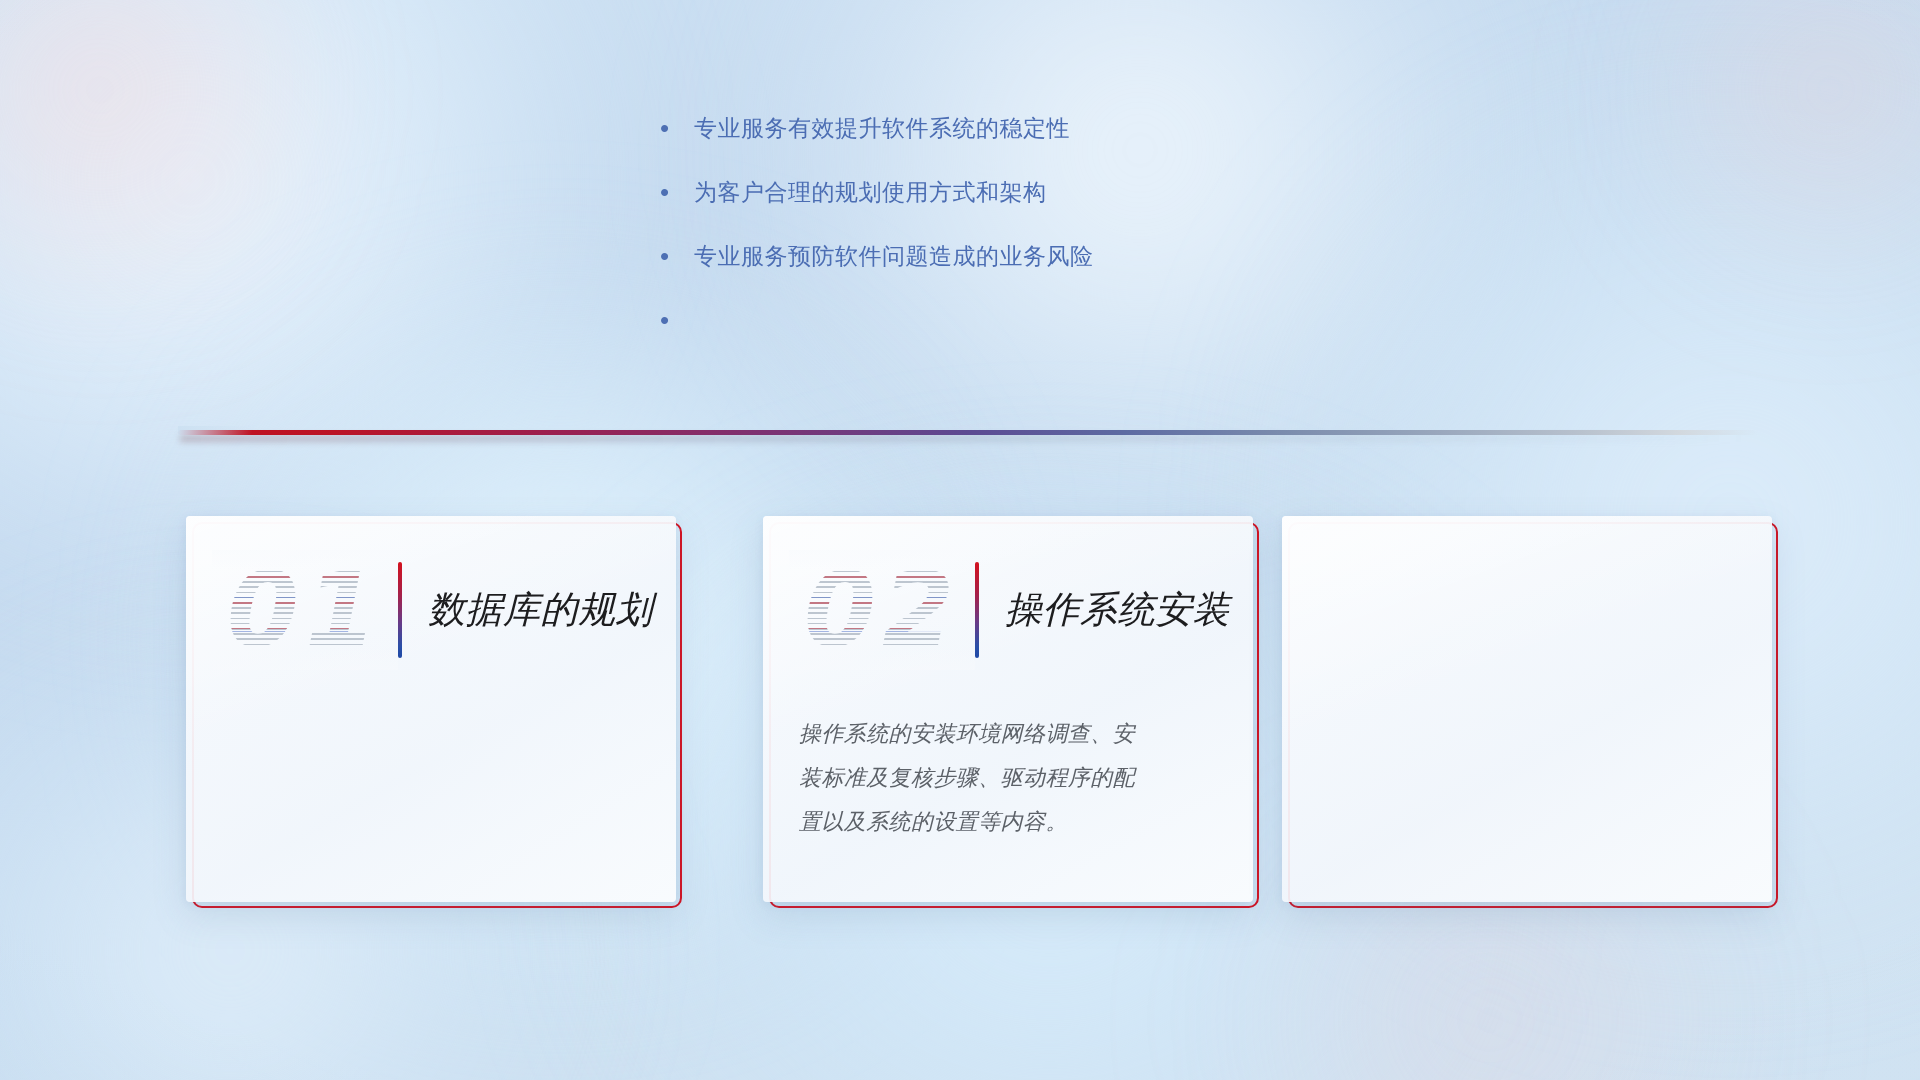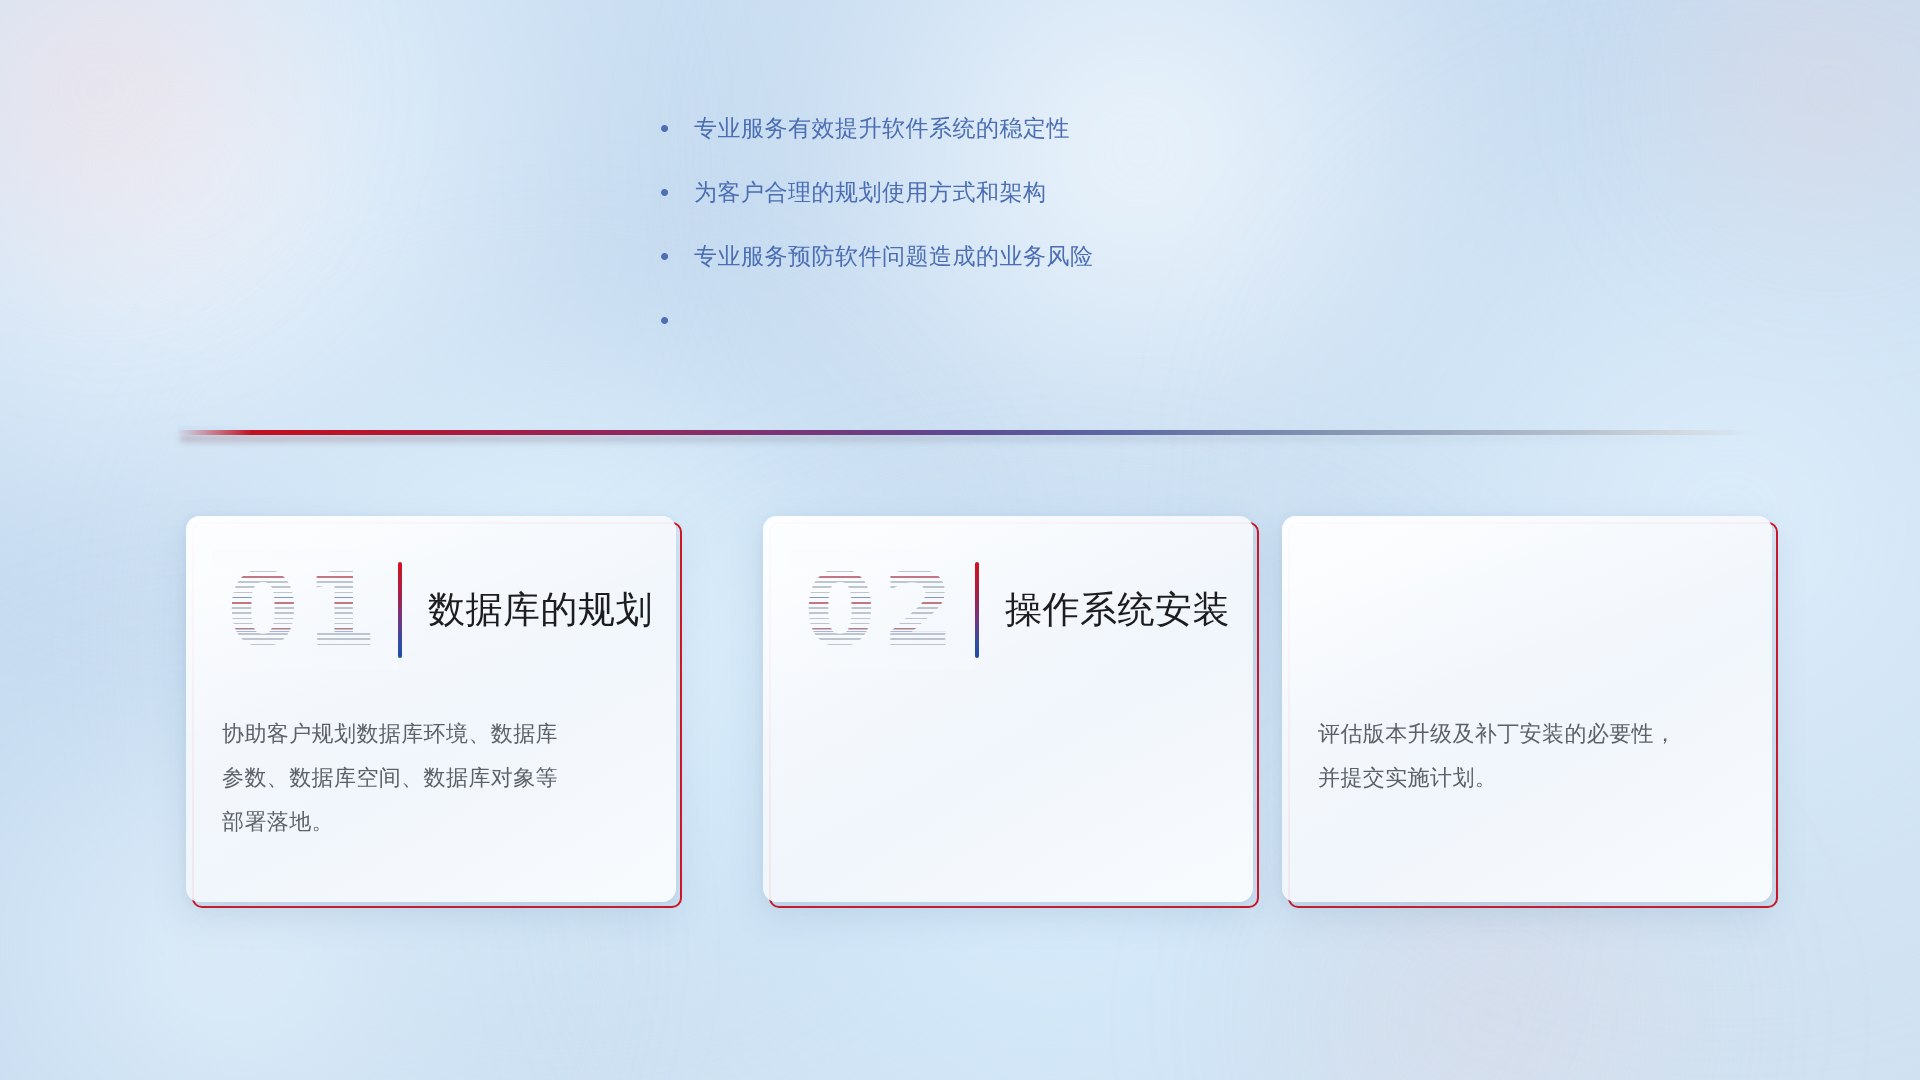--- a/index.html
+++ b/index.html
@@ -102,28 +102,29 @@
   
   .card-outline{
     position:absolute; left:6px; top:6px; right:-6px; bottom:-6px;
     border:2px solid #d5101f;
     border-radius:10px;
   }
   .card-3 .card-outline{ border-color:#cf1322; }
 
   .card-face{
     position:absolute; inset:0;
-    border-radius:14px;
+    border-radius:4px;
     background:linear-gradient(150deg,
         rgba(252,253,255,.97) 0%,
         rgba(246,249,253,.95) 30%,
         rgba(243,247,252,.93) 58%,
         rgba(250,252,254,.96) 100%);
     box-shadow:0 14px 34px rgba(96,128,166,.17), 0 2px 8px rgba(96,128,166,.10);
     overflow:hidden;
+    font-style:italic;
   }
   .card-sheen{
     position:absolute; left:0; top:0; width:100%; height:100%;
     background:linear-gradient(160deg, rgba(255,255,255,.55) 0%, rgba(255,255,255,0) 42%);
     pointer-events:none;
   }
 
   .card-head{
     position:absolute; left:0; top:0; width:100%; height:188px;
     display:flex; align-items:center;
@@ -250,53 +251,48 @@
             <div class="num-glyph">01</div>
             <div class="num-glyph accent-a">01</div>
             <div class="num-glyph accent-b">01</div>
             <div class="num-fade"></div>
           </div>
           <div class="head-bar"></div>
           <div class="card-title">
             <span>数据库的规划</span>
           </div>
         </div>
-        <div class="card-body">
-          <span>协助客户规划数据库环境、数据库</span>
-          <span>参数、数据库空间、数据库对象等</span>
-          <span>部署落地。</span>
-        </div>
       </div>
     </div>
 
     <div class="card card-2">
       <div class="card-outline"></div>
       <div class="card-face">
         <div class="card-sheen"></div>
         <div class="card-head">
           <div class="num-box">
             <div class="num-glyph">02</div>
             <div class="num-glyph accent-a">02</div>
             <div class="num-glyph accent-b">02</div>
             <div class="num-fade"></div>
           </div>
           <div class="head-bar"></div>
           <div class="card-title">
             <span>操作系统安装</span>
           </div>
         </div>
+        <div class="card-body">
+          <span>操作系统的安装环境网络调查、安</span>
+          <span>装标准及复核步骤、驱动程序的配</span>
+          <span>置以及系统的设置等内容。</span>
+        </div>
       </div>
     </div>
 
     <div class="card card-3">
       <div class="card-outline"></div>
       <div class="card-face">
         <div class="card-sheen"></div>
-        <div class="card-body">
-          <span>评估版本升级及补丁安装的必要性，</span>
-          <span>并提交实施计划。</span>
-          <span></span>
-        </div>
       </div>
     </div>
 
   </div>
 </div>
 
 </body></html>

